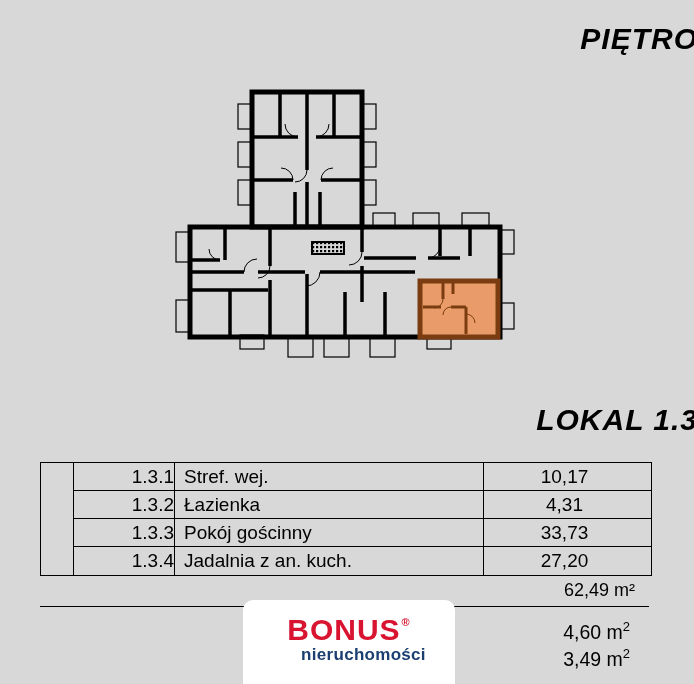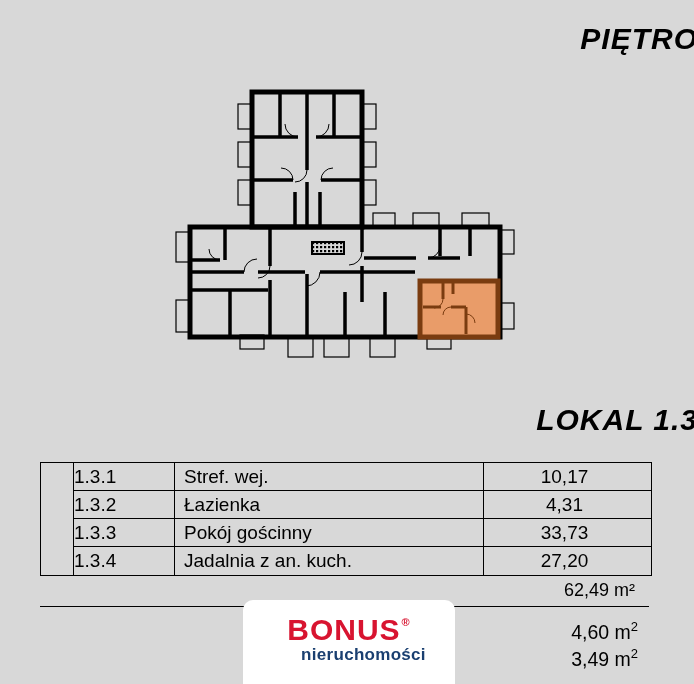--- a/index.html
+++ b/index.html
@@ -20,28 +20,28 @@
   .plan-svg{position:absolute;left:160px;top:70px;}
 
   .area-table{
     position:absolute;left:40px;top:462px;width:610px;
     display:grid;grid-template-columns:33px 101px 309px 1fr;
     border:1px solid #000;background:transparent;
     font-size:19px;
   }
   .area-table .corner{grid-column:1;grid-row:1/5;border-right:1px solid #000;}
   .area-table .cell{height:28px;line-height:28px;box-sizing:border-box;}
-  .area-table .no{grid-column:2;text-align:left;border-right:1px solid #000;}
+  .area-table .no{grid-column:2;text-align:right;border-right:1px solid #000;}
   .area-table .nm{grid-column:3;padding-left:9px;border-right:1px solid #000;}
   .area-table .ar{grid-column:4;text-align:center;padding-right:6px;}
   .area-table .rb{border-bottom:1px solid #000;}
 
   .total-area{position:absolute;top:580px;right:59px;font-size:18px;}
   .sep-line{position:absolute;left:40px;top:606px;width:609px;height:1px;background:#000;}
-  .extra-areas{position:absolute;top:616px;right:56px;text-align:right;font-size:19.5px;line-height:22px;}
+  .extra-areas{position:absolute;top:616px;right:64px;text-align:right;font-size:19.5px;line-height:22px;}
   .extra-areas sup{font-size:13px;}
 
   .logo-card{
     position:absolute;left:243px;top:600px;width:212px;height:96px;
     background:#ffffff;border-radius:10px;text-align:center;
     padding-top:15px;box-sizing:border-box;
   }
   .logo-brand{font-weight:bold;font-size:30px;letter-spacing:1px;line-height:1;}
   .logo-brand sup{font-size:11px;vertical-align:14px;margin-left:1px;}
   .logo-sub{font-weight:bold;font-size:17px;line-height:1.2;letter-spacing:0.3px;}

